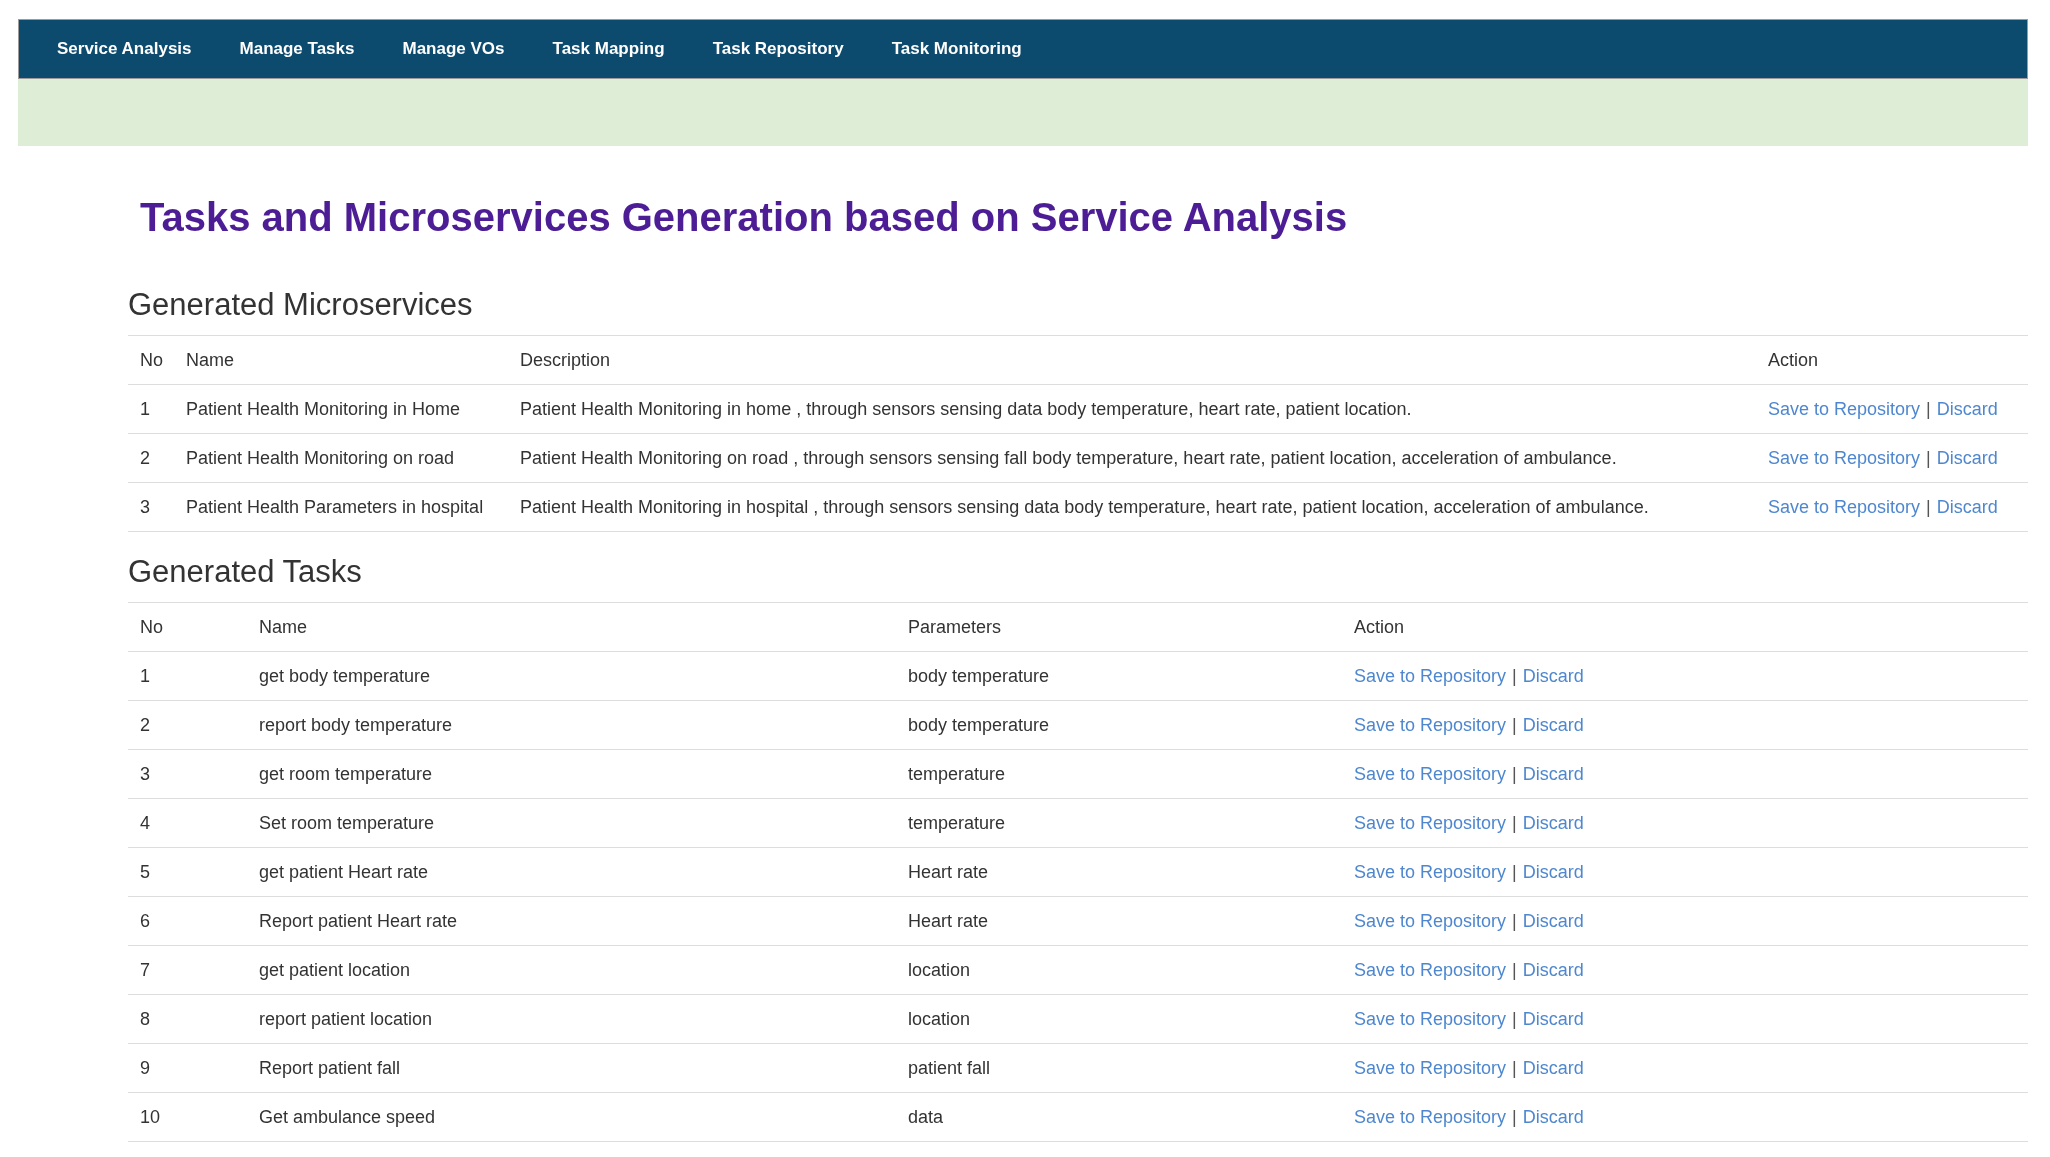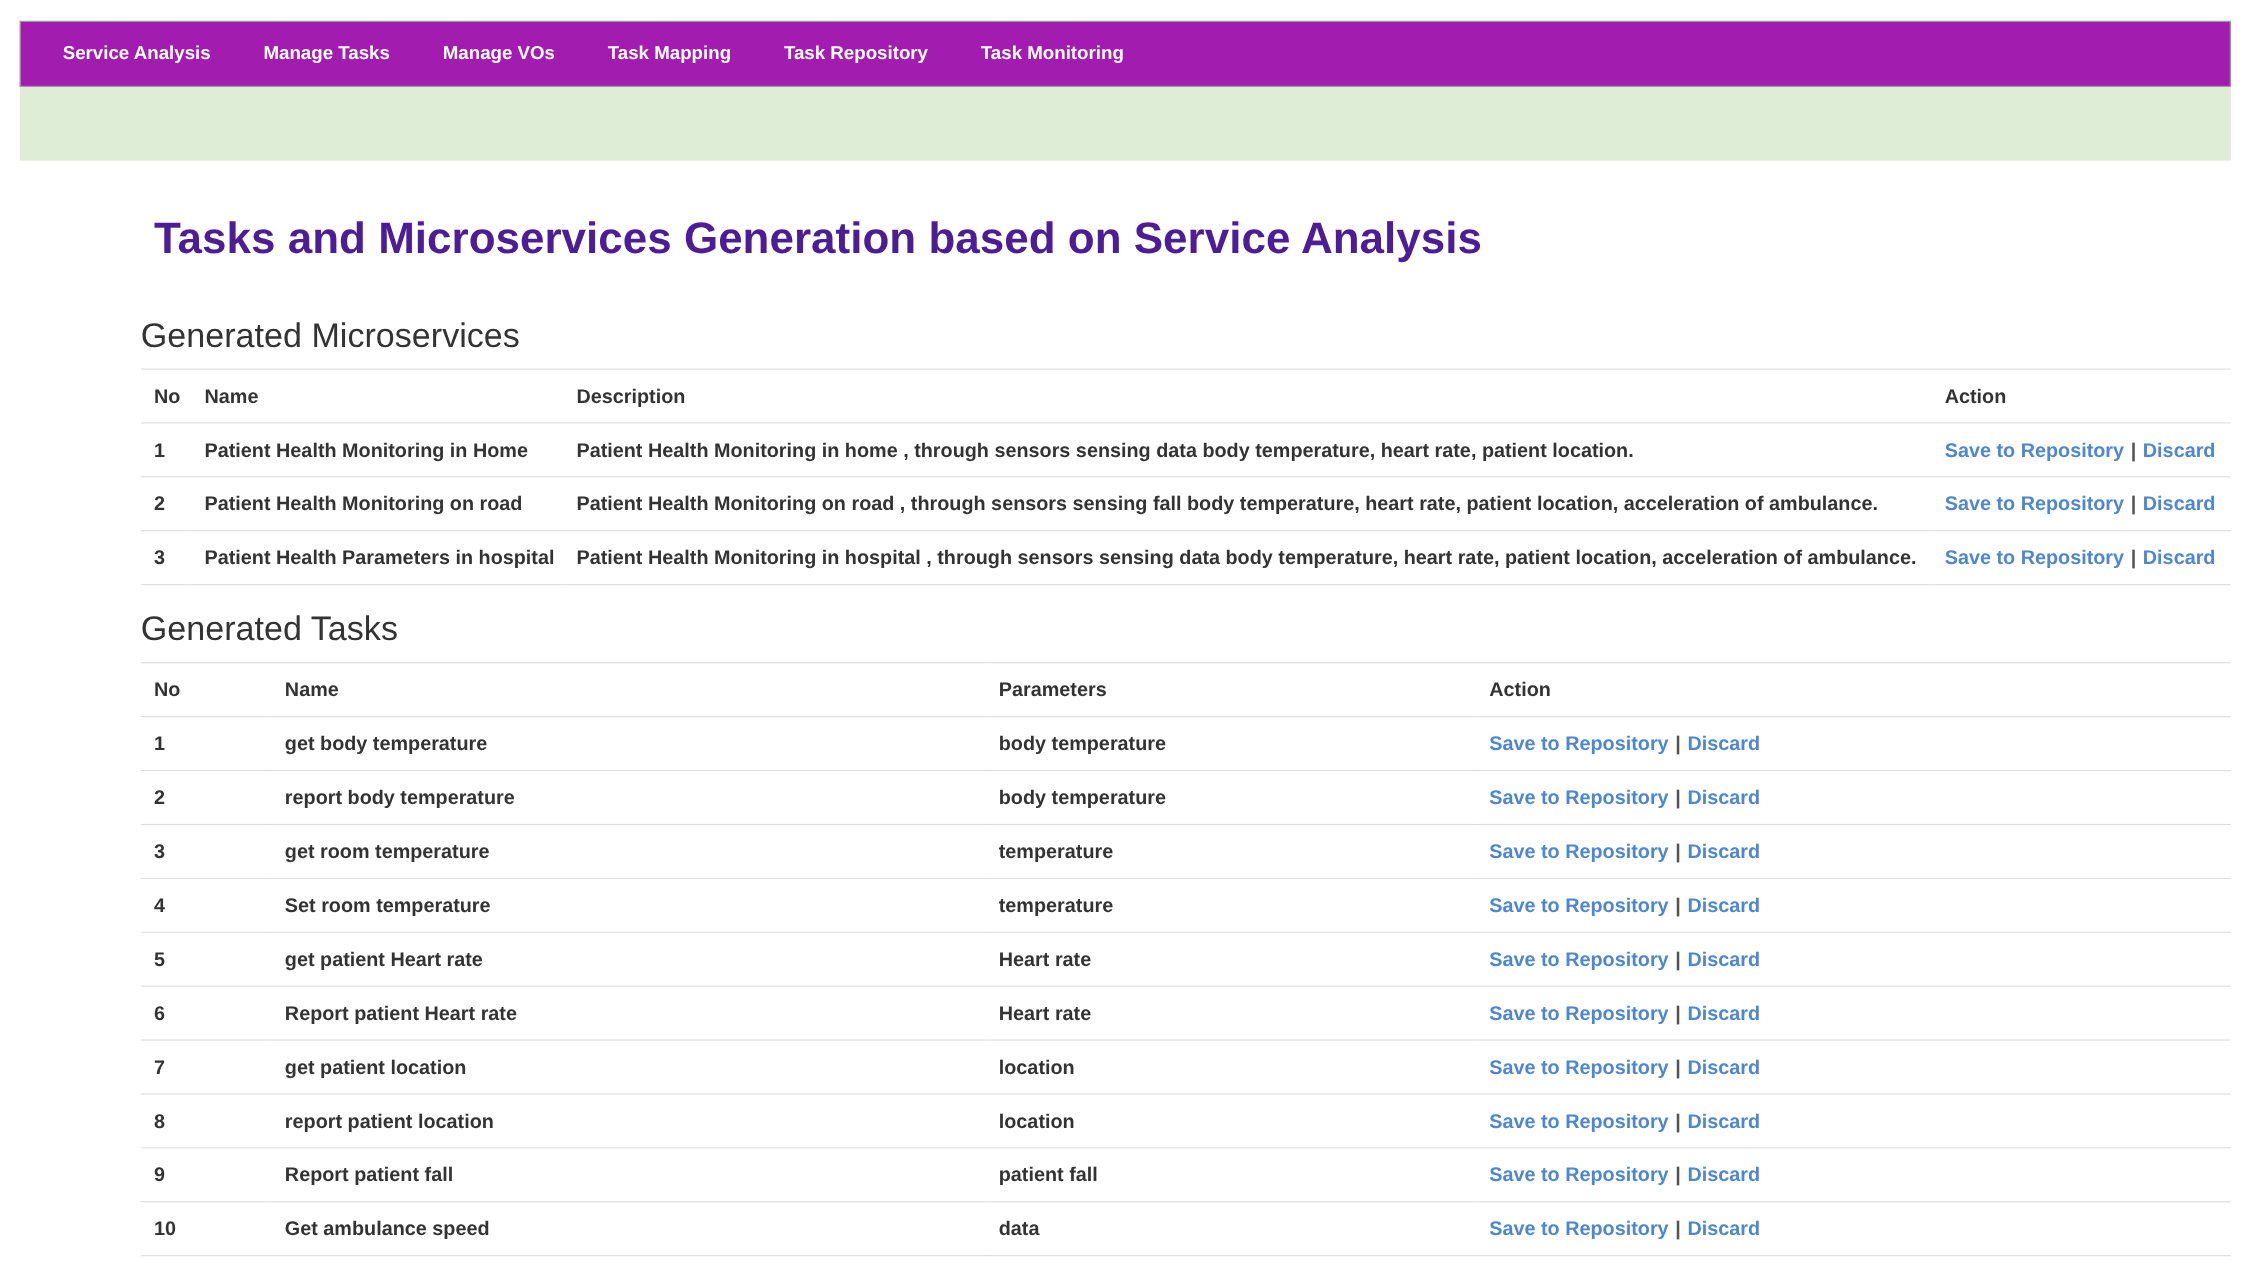--- a/index.html
+++ b/index.html
@@ -9,21 +9,21 @@
     font-family: "Liberation Sans", "DejaVu Sans", sans-serif;
     color: #333;
   }
   body { width: 2050px; height: 1157px; overflow: hidden; }
 
   .frame { margin: 19px 22px 0 18px; }
 
   
   .navbar {
     height: 60px;
-    background: #a21caf;
+    background: #0c4a6e;
     border: 1px solid #9b9b9b;
   }
   .navbar ul {
     list-style: none;
     margin: 0; padding: 0 0 0 14px;
     display: flex;
   }
   .navbar li { display: block; }
   .navbar a {
     display: block;
@@ -64,21 +64,21 @@
   table.data-table {
     width: 100%;
     border-collapse: collapse;
     border-top: 1px solid #ddd;
     margin: 0;
   }
   table.data-table th, table.data-table td {
     text-align: left;
     vertical-align: middle;
     font-size: 18px;
-    font-weight: 700;
+    font-weight: 400;
     line-height: 26px;
     padding: 11px 8px 11px 12px;
     border-bottom: 1px solid #ddd;
     color: #333;
     white-space: nowrap;
   }
   table.data-table td.desc { white-space: normal; }
 
   a.action-link {
     color: #4e87cf;

